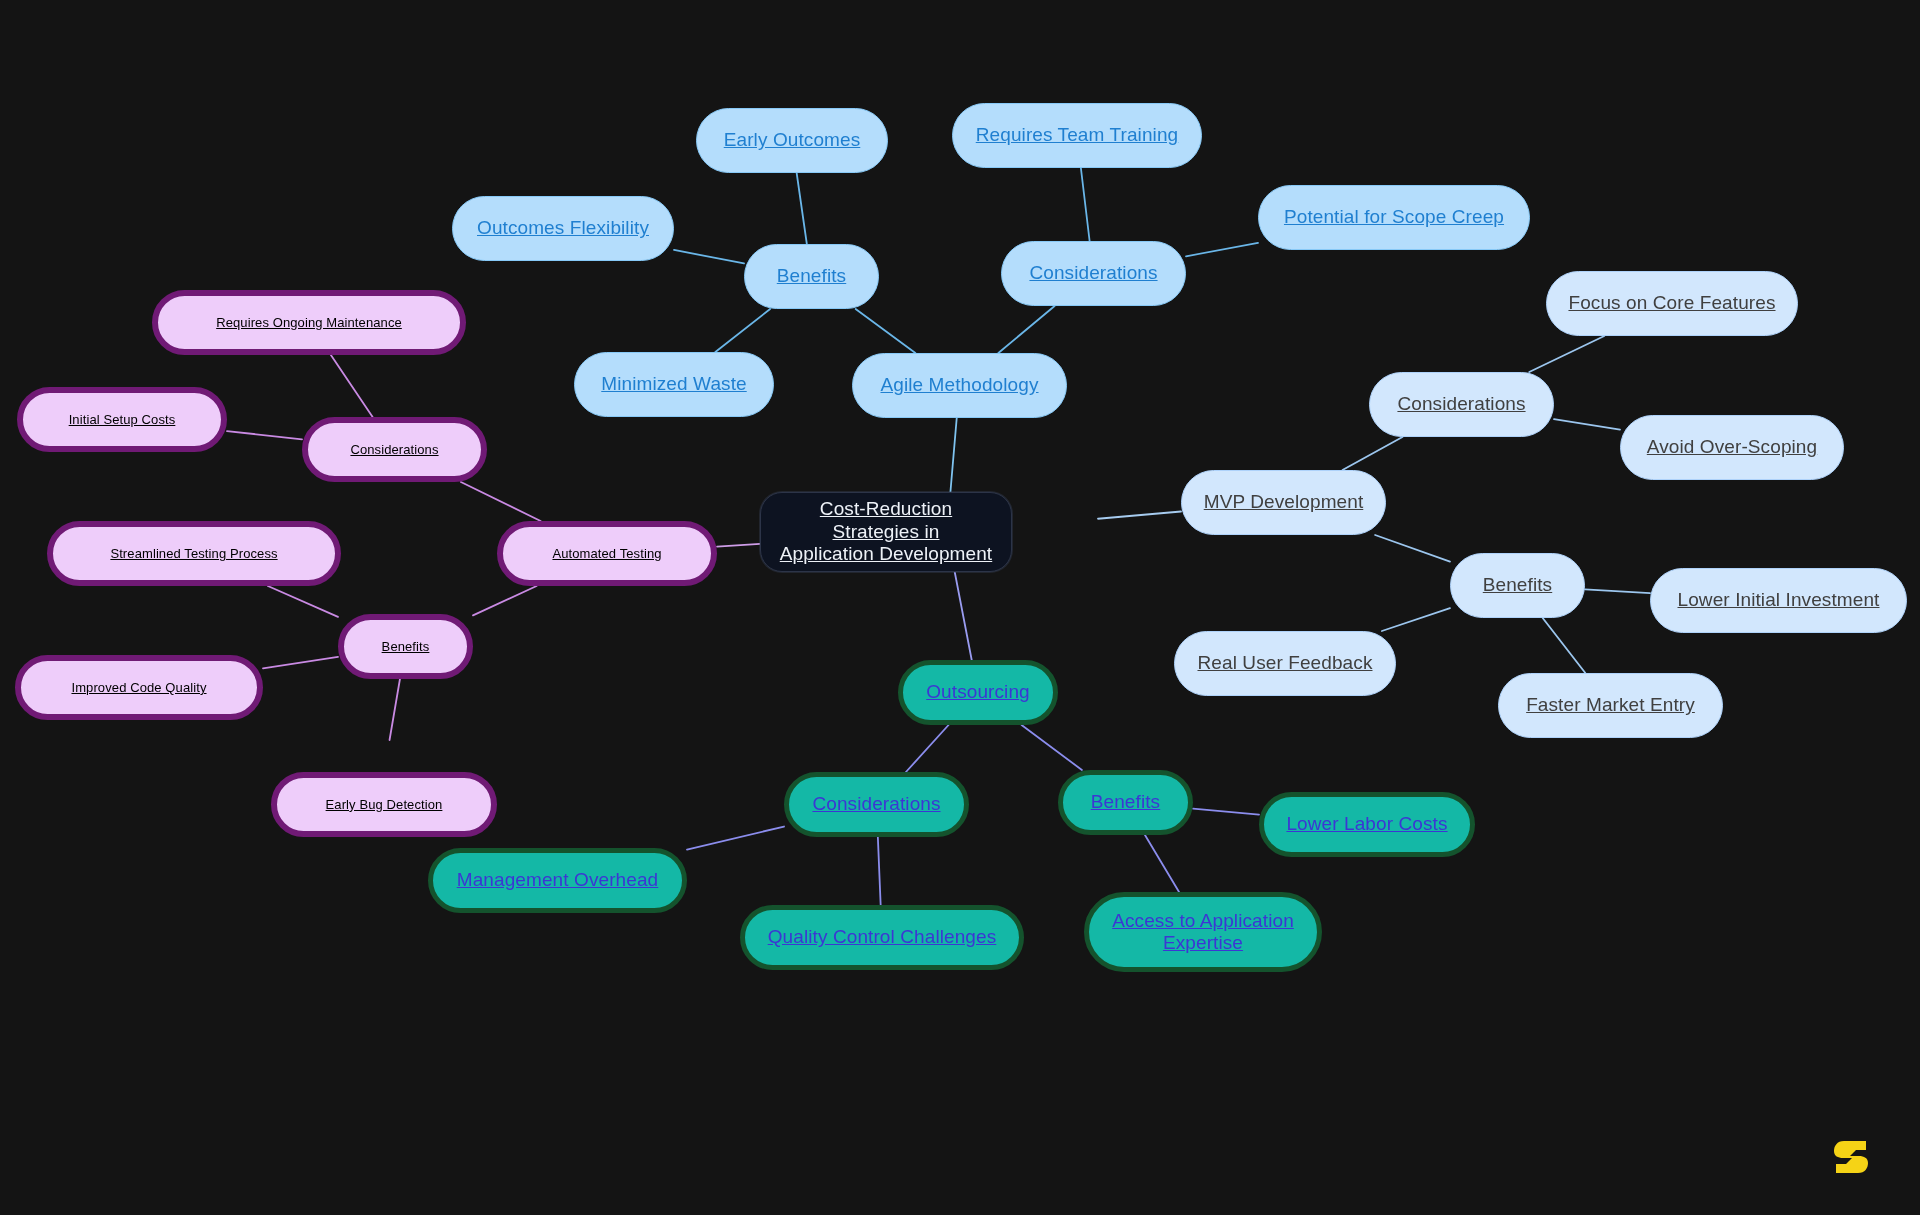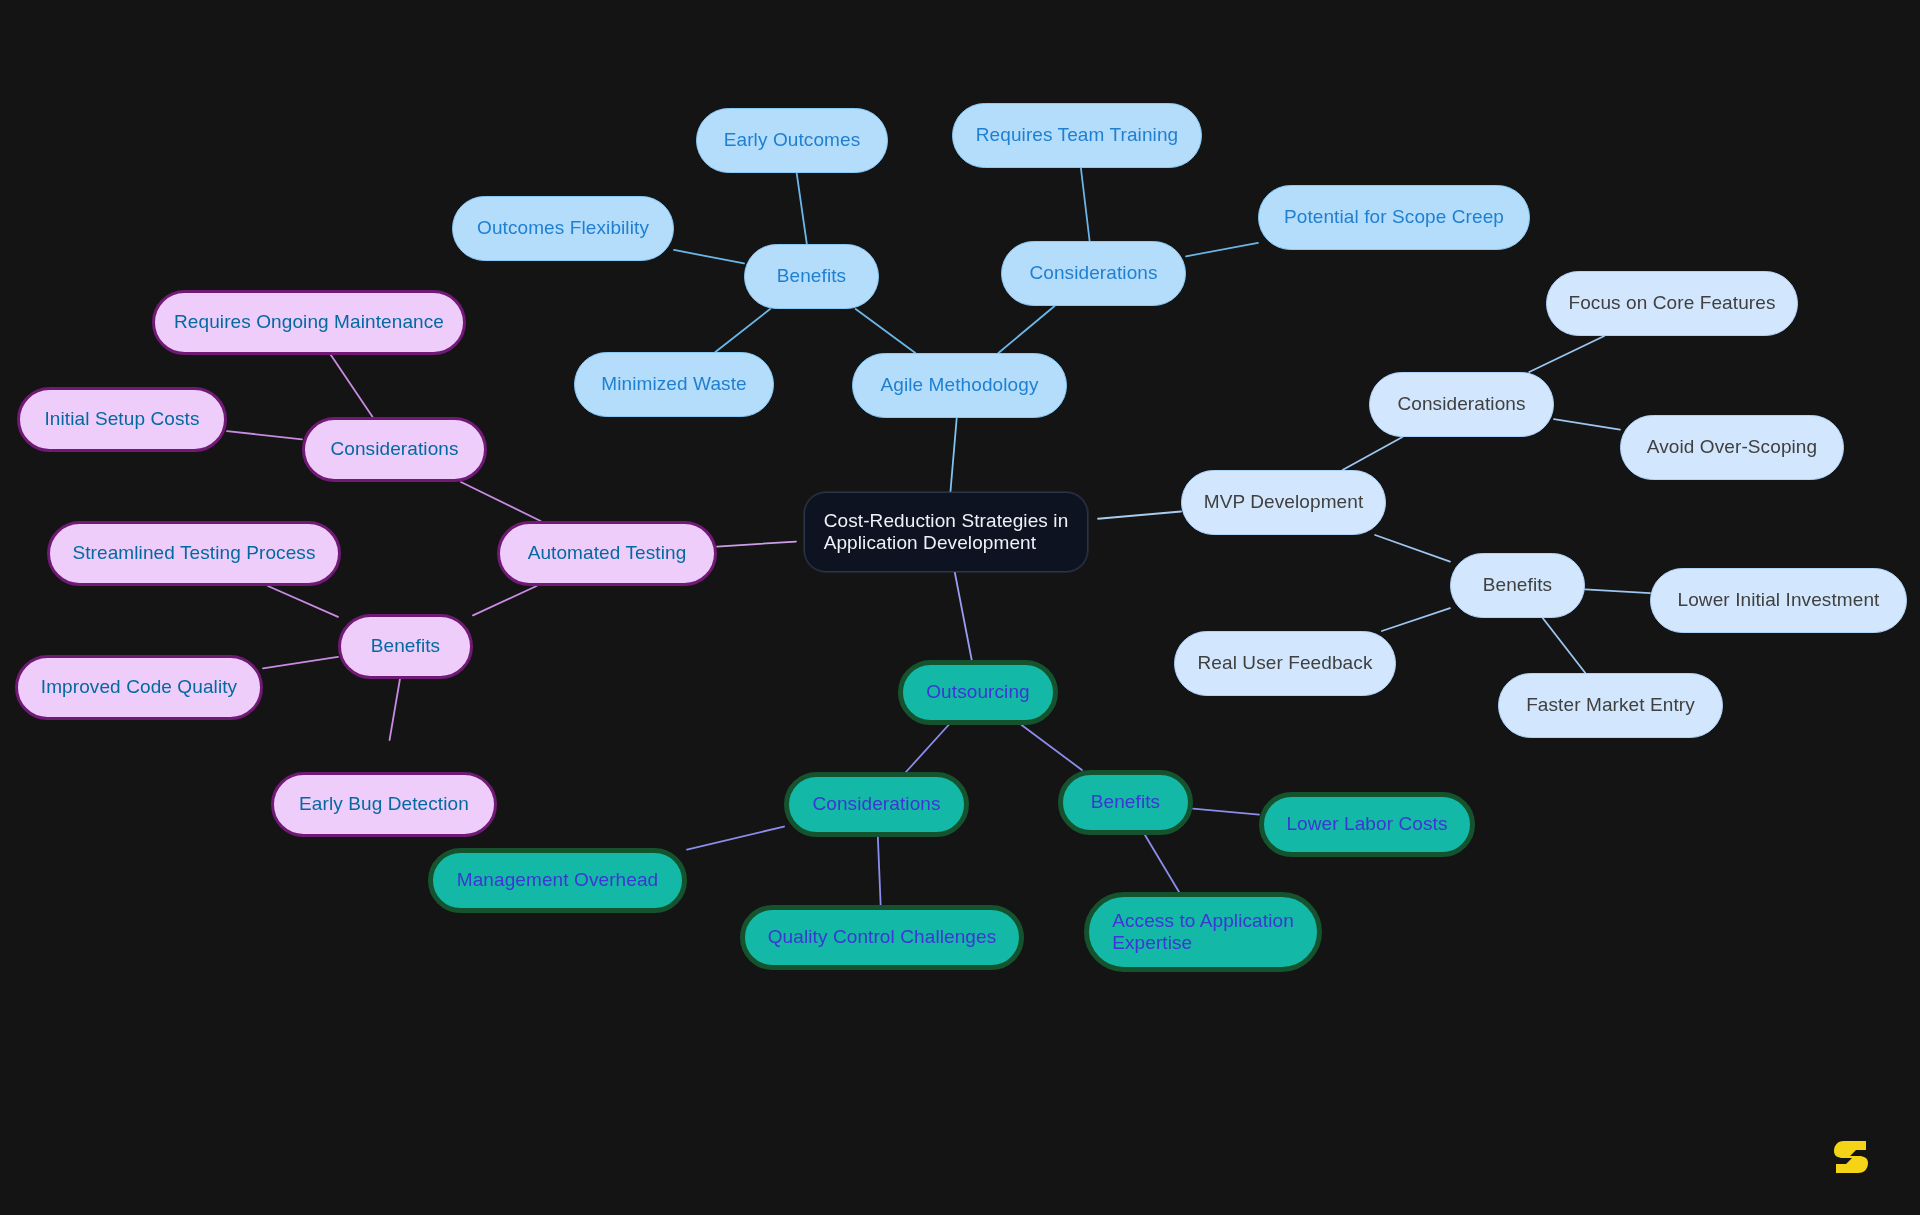--- a/index.html
+++ b/index.html
@@ -25,38 +25,39 @@
     width: 1920px;
     height: 1215px;
     pointer-events: none;
   }
   .node {
     position: absolute;
     box-sizing: border-box;
     display: flex;
     align-items: center;
     justify-content: center;
-    text-align: left;
+    text-align: center;
     border-radius: 999px;
     padding: 0 14px;
     line-height: 1.18;
     white-space: pre-line;
     letter-spacing: 0.1px;
+    text-decoration: underline;
   }
   .node.root {
     background: #0d1321;
     border: 1px solid #2c3448;
     color: #eef2f8;
     font-size: 19px;
     border-radius: 22px;
     box-shadow: 0 0 0 1px rgba(60,72,96,0.35);
   }
   .node.branch-blue   { background: #b4ddfc; border: 1px solid #87c9f7; color: #1f7fd0; font-size: 19px; }
   .node.branch-blue2  { background: #d2e7fd; border: 1px solid #aed2fa; color: #404040; font-size: 19px; }
-  .node.branch-pink   { background: #eecdfa; border: 3px solid #701a75; color: #0369a1; font-size: 19px; }
+  .node.branch-pink   { background: #eecdfa; border: 6px solid #701a75; color: #000000; font-size: 13px; }
   .node.branch-purple { background: #14b8a6; border: 5px solid #14532d; color: #3c36d4; font-size: 19px; }
 
   #logo {
     position: absolute;
     right: 48px;
     bottom: 38px;
     width: 40px;
     height: 40px;
   }
 </style>
@@ -91,21 +92,21 @@
       <line x1="338" y1="656.8846153846154" x2="263" y2="668.4230769230769" stroke="#c98ae3" stroke-width="1.8" stroke-linecap="round"></line>
       <line x1="399.95436507936506" y1="679" x2="389.54563492063494" y2="740" stroke="#c98ae3" stroke-width="1.8" stroke-linecap="round"></line>
       <line x1="948.546875" y1="725" x2="905.953125" y2="772" stroke="#8b8ded" stroke-width="1.8" stroke-linecap="round"></line>
       <line x1="1021.5795454545455" y1="725" x2="1081.9204545454545" y2="770" stroke="#8b8ded" stroke-width="1.8" stroke-linecap="round"></line>
       <line x1="784" y1="826.5376175548589" x2="687" y2="849.6473354231975" stroke="#8b8ded" stroke-width="1.8" stroke-linecap="round"></line>
       <line x1="877.843984962406" y1="837" x2="880.656015037594" y2="905" stroke="#8b8ded" stroke-width="1.8" stroke-linecap="round"></line>
       <line x1="1193" y1="808.6490683229814" x2="1259" y2="814.6614906832298" stroke="#8b8ded" stroke-width="1.8" stroke-linecap="round"></line>
       <line x1="1144.949806949807" y1="835" x2="1179.061776061776" y2="892" stroke="#8b8ded" stroke-width="1.8" stroke-linecap="round"></line>
     </svg>
   <div id="node-layer">
-      <div class="node root" style="left: 804px; top: 492px; width: 284px; height: 80px;">Cost-Reduction Strategies in
+      <div class="node root" style="left: 760px; top: 492px; width: 252px; height: 80px;">Cost-Reduction Strategies in
 Application Development</div>
       <div class="node branch-blue" style="left: 852px; top: 353px; width: 215px; height: 65px;">Agile Methodology</div>
       <div class="node branch-blue" style="left: 744px; top: 244px; width: 135px; height: 65px;">Benefits</div>
       <div class="node branch-blue" style="left: 696px; top: 108px; width: 192px; height: 65px;">Early Outcomes</div>
       <div class="node branch-blue" style="left: 452px; top: 196px; width: 222px; height: 65px;">Outcomes Flexibility</div>
       <div class="node branch-blue" style="left: 574px; top: 352px; width: 200px; height: 65px;">Minimized Waste</div>
       <div class="node branch-blue" style="left: 1001px; top: 241px; width: 185px; height: 65px;">Considerations</div>
       <div class="node branch-blue" style="left: 952px; top: 103px; width: 250px; height: 65px;">Requires Team Training</div>
       <div class="node branch-blue" style="left: 1258px; top: 185px; width: 272px; height: 65px;">Potential for Scope Creep</div>
       <div class="node branch-blue2" style="left: 1181px; top: 470px; width: 205px; height: 65px;">MVP Development</div>

